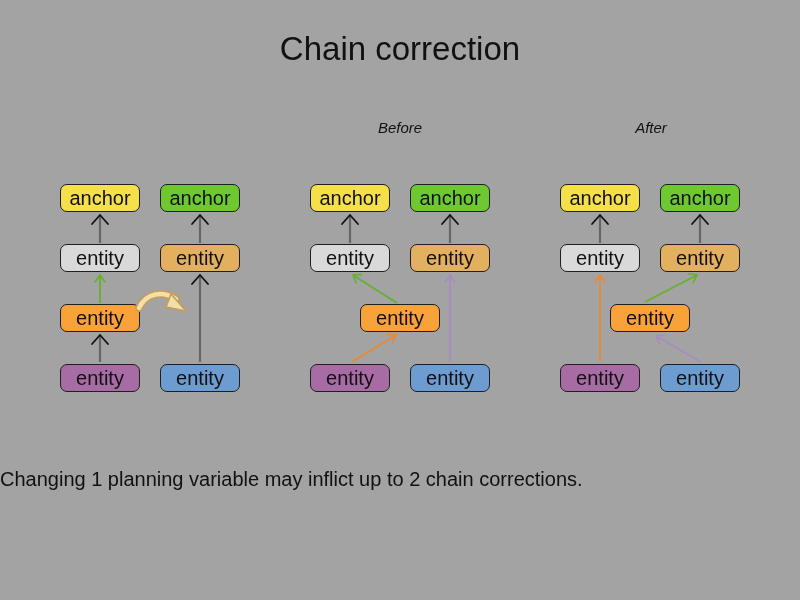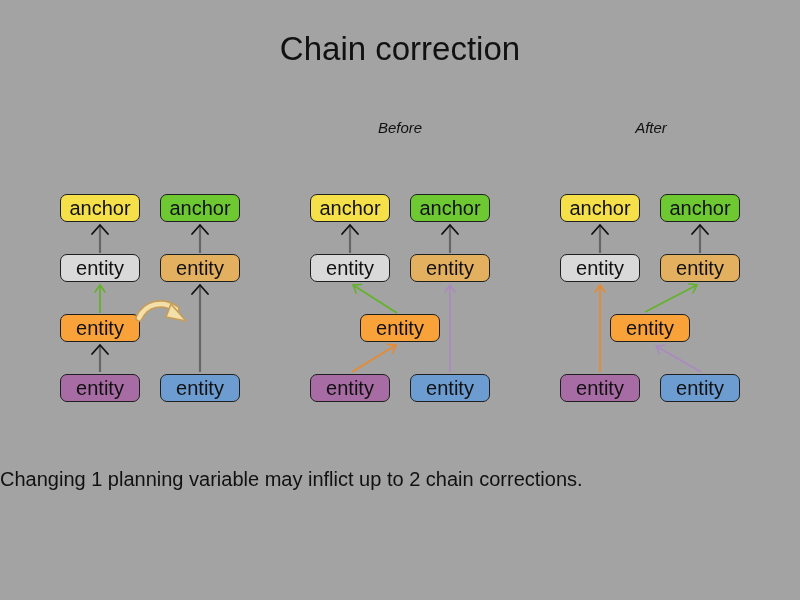--- a/index.html
+++ b/index.html
@@ -4,21 +4,21 @@
 <style>
   html,body{margin:0;padding:0;background:#ffffff;}
   .canvas{position:relative;width:800px;height:600px;background:#a3a3a3;overflow:hidden;
           font-family:"Liberation Sans",sans-serif;color:#111;}
   .title{position:absolute;top:30px;left:0;width:100%;text-align:center;
          font-size:33px;font-weight:400;margin:0;}
   .section-label{position:absolute;top:119px;transform:translateX(-50%);font-size:15px;font-style:italic;}
   .section-label.before{left:400px;}
   .section-label.after{left:651px;}
   .caption{position:absolute;top:468px;left:0;width:100%;text-align:left;font-size:20px;}
-  .diagram{position:absolute;left:0;top:14px;width:800px;height:444px;}
+  .diagram{position:absolute;left:0;top:4px;width:800px;height:444px;}
   svg.arrows{position:absolute;left:0;top:0;z-index:1;}
   svg.overlay{position:absolute;left:0;top:0;z-index:3;pointer-events:none;}
   .node{position:absolute;box-sizing:border-box;border-radius:7px;
         display:flex;align-items:center;justify-content:center;
         font-size:20px;line-height:1;z-index:2;}
 </style>
 </head>
 <body>
 
 <div class="canvas">

